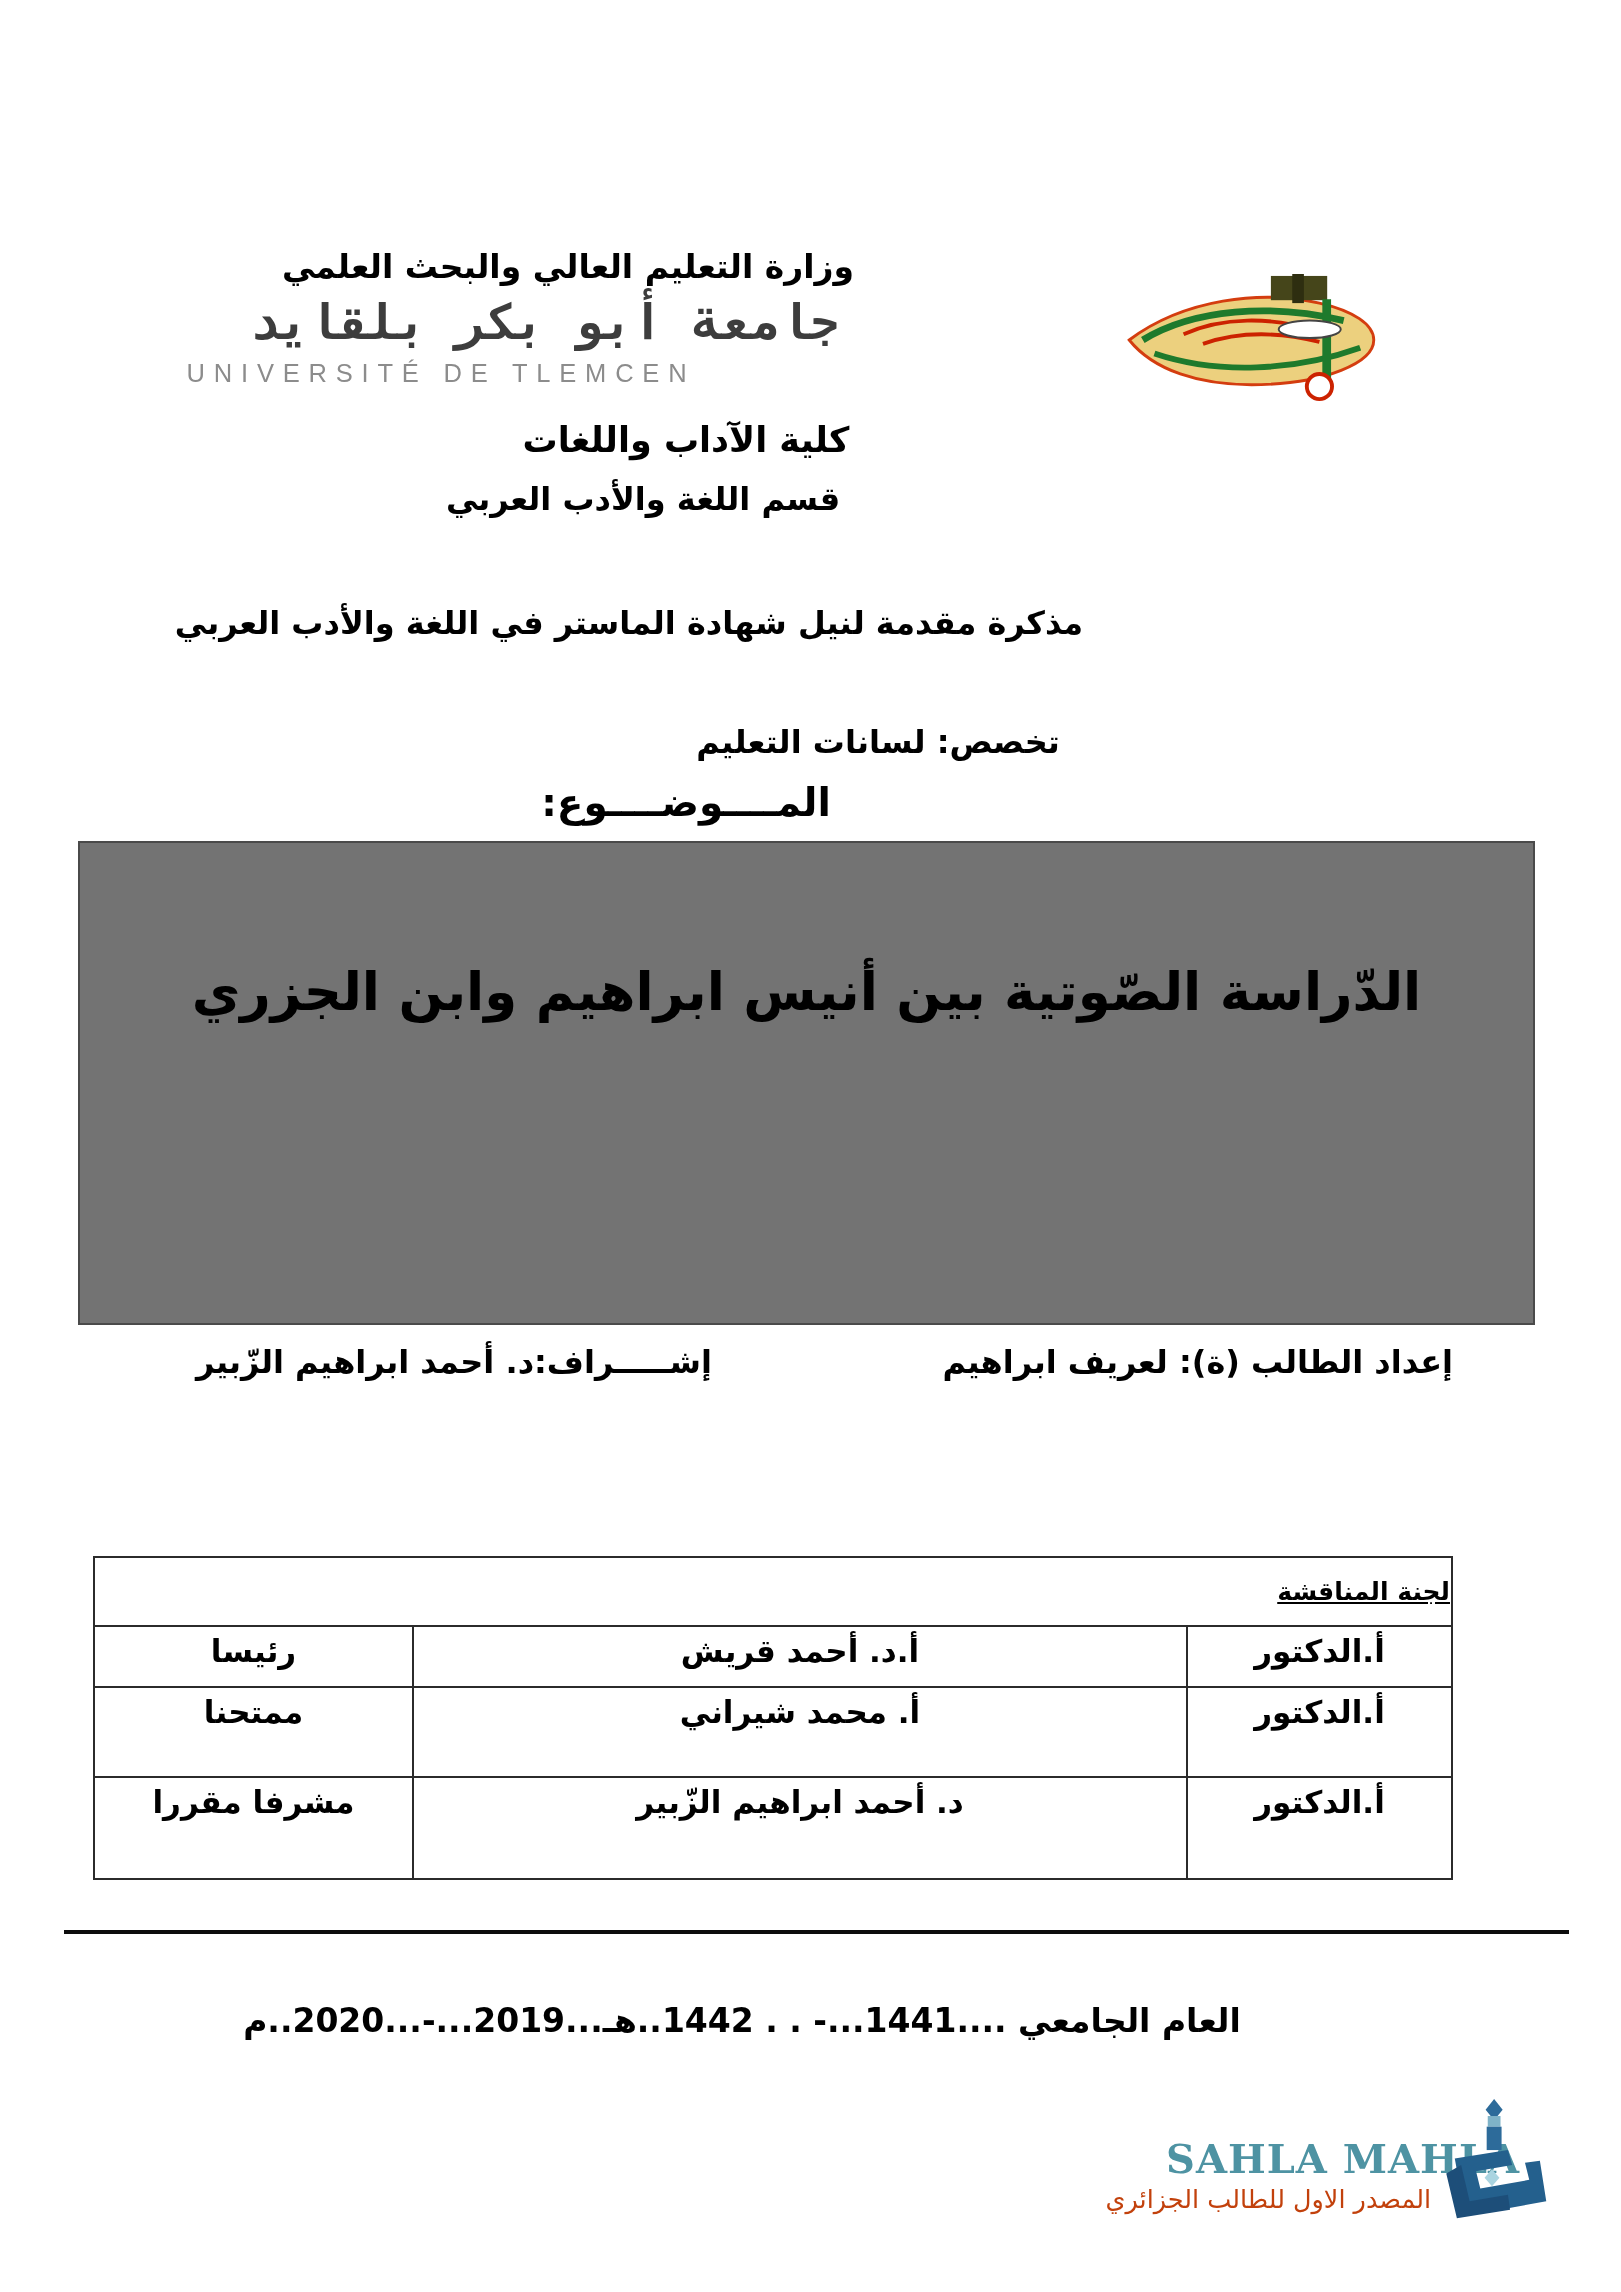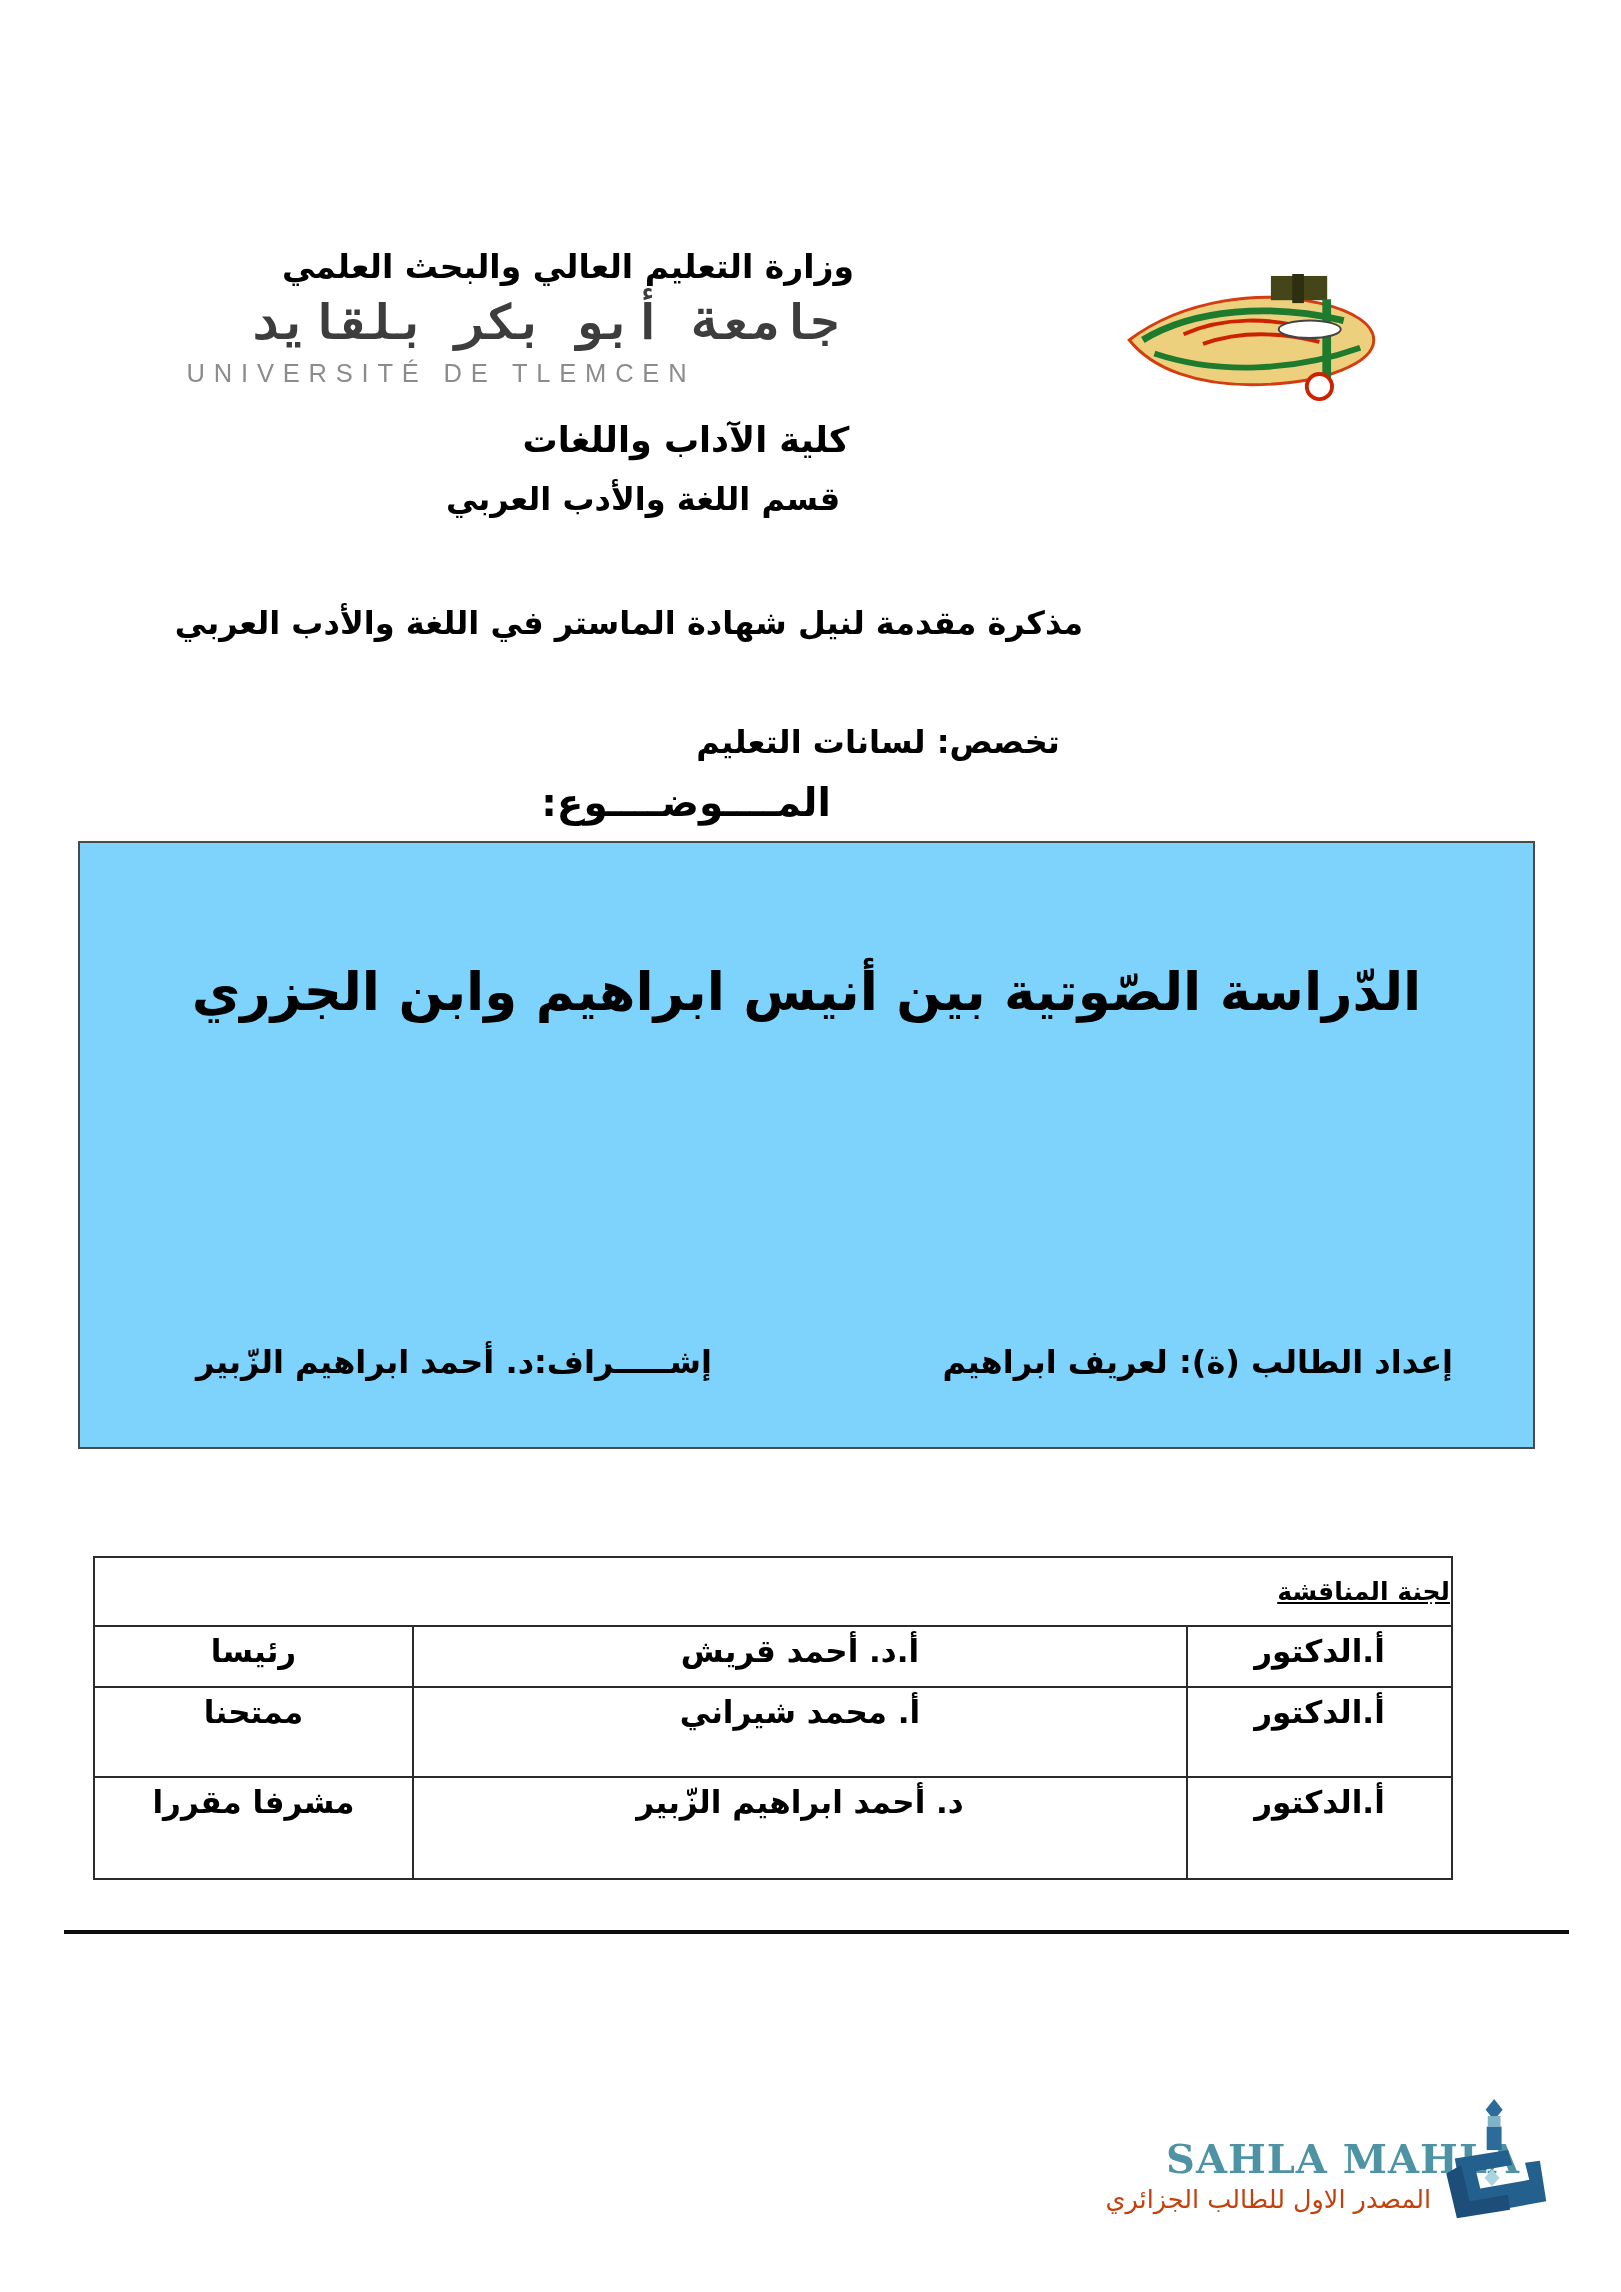--- a/index.html
+++ b/index.html
@@ -23,23 +23,23 @@
 
   .emblem{top:274px;left:1125px;}
 
   .faculty{top:420px;left:196px;width:980px;text-align:center;font-size:35px;font-weight:bold;}
   .department{top:480px;left:153px;width:980px;text-align:center;font-size:32px;font-weight:bold;}
   .thesis-stmt{top:604px;left:139px;width:980px;text-align:center;font-size:32px;font-weight:bold;}
   .specialization{top:723px;left:682px;width:392px;text-align:center;font-size:32px;font-weight:bold;}
   .subject-label{top:780px;left:196px;width:980px;text-align:center;font-size:39px;font-weight:bold;}
 
   .title-box{
-    top:841px;left:78px;width:1457px;height:608px;
+    top:841px;left:78px;width:1457px;height:484px;
     border:2.9px solid #4a4a4a;box-sizing:border-box;
-    background:#7dd3fc;
+    background:#737373;
   }
   .main-title{
     position:absolute;top:118px;left:0;width:100%;
     text-align:center;font-size:53px;font-weight:bold;
     direction:rtl;
   }
 
   .byline{
     top:1343px;left:196px;width:1257px;
     display:flex;justify-content:space-between;direction:rtl;
@@ -148,20 +148,21 @@
     <tr class="row-3">
       <td>أ.الدكتور</td>
       <td>د. أحمد ابراهيم الزّبير</td>
       <td>مشرفا مقررا</td>
     </tr>
   </tbody>
     </table>
 
   <div class="abs sep-line"></div>
 
+  <div class="abs year-line ar">العام الجامعي ....1441...- . . 1442..هـ...2019...-...2020..م</div>
 
   <div class="abs wm-brand">SAHLA MAHLA</div>
   <div class="abs wm-tagline">المصدر الاول للطالب الجزائري</div>
   <div class="abs wm-icon">
     <svg viewBox="0 0 110 125" width="118" height="133" xmlns="http://www.w3.org/2000/svg">
       <polygon points="57,0 65,10 57,20 49,10" fill="#2d6b9a"></polygon>
       <rect x="51" y="16" width="12" height="10" fill="#7fb3c8"></rect>
       <rect x="50" y="26" width="14" height="22" fill="#2d6b9a"></rect>
       <path d="M20,56 L70,48 L74,62 L40,68 L44,84 L90,76 L86,60 L100,58 L106,96 L30,110 Z" fill="#24608d"></path>
       <path d="M12,70 L26,62 L34,96 L70,90 L72,104 L22,112 Z" fill="#1d4e79"></path>

